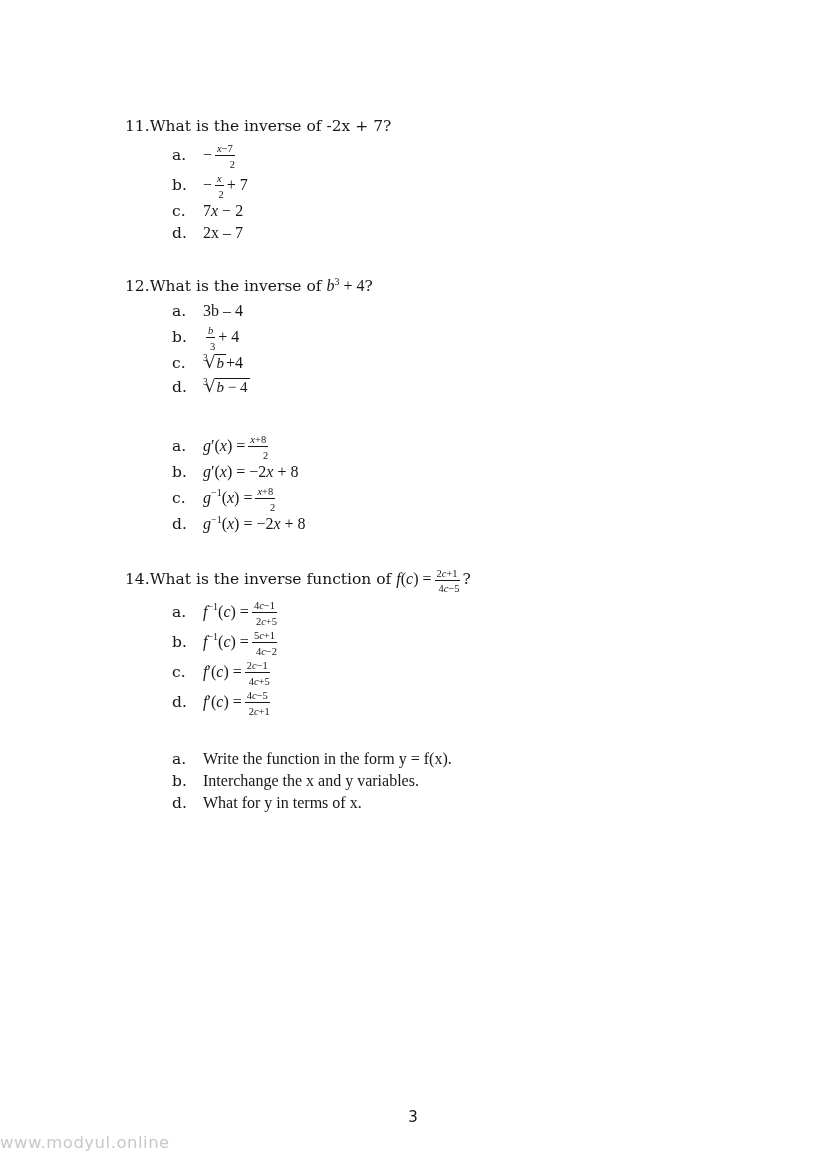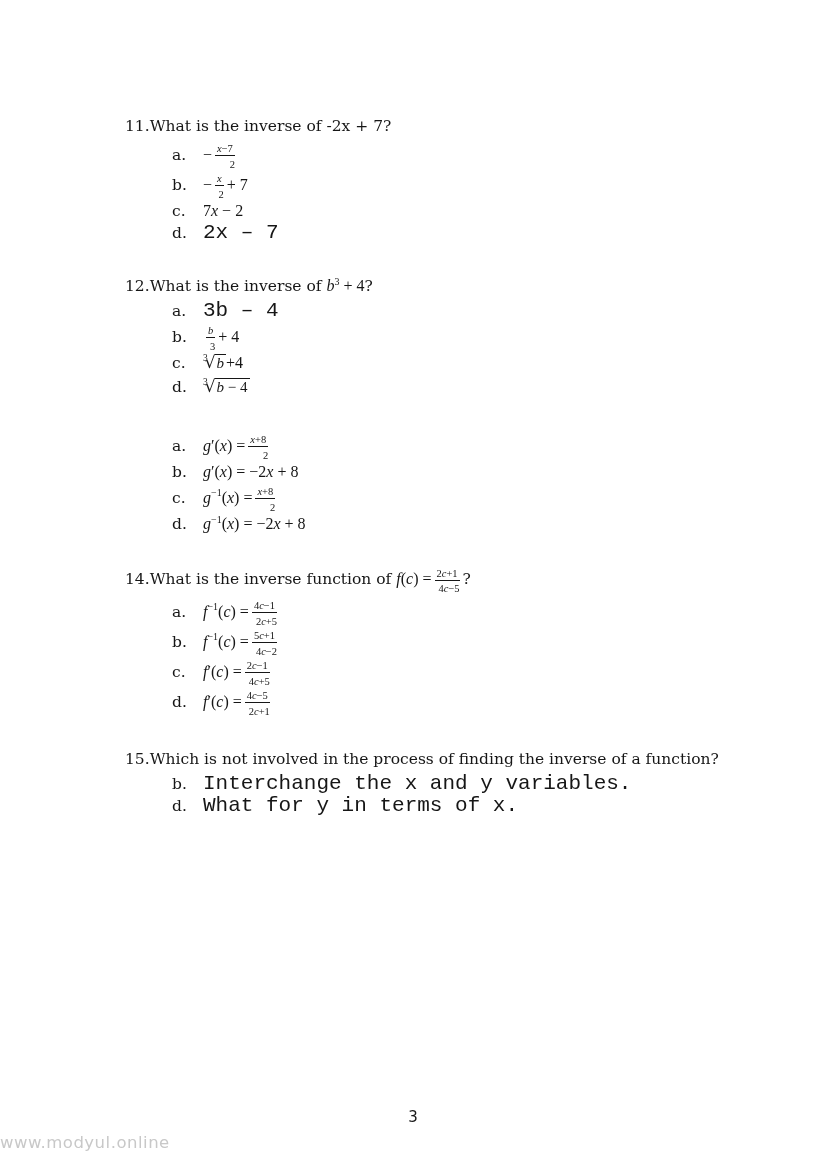--- a/index.html
+++ b/index.html
@@ -10,21 +10,21 @@
     color:#161616;
     overflow:hidden;
     font-family:"DejaVu Serif",serif;
     margin-top:16px;
   }
   .content{position:absolute;left:125px;top:99px;width:650px;}
   .question{margin-bottom:31px;}
   .q-title{font-size:15.5px;line-height:22px;}
   .q-num{font-family:"DejaVu Serif",serif;}
   .t-book{font-family:"DejaVu Serif",serif;}
-  .t-times{font-family:Liberation Mono, monospace;font-size:21px;}
+  .t-times{font-family:Liberation Serif, serif;font-size:16px;}
   .options{margin-left:47px;margin-top:3px;}
   .opt-row{line-height:21px;}
   .opt-letter{display:inline-block;width:31px;font-size:15.5px;font-family:"DejaVu Serif",serif;}
   .opt-content{white-space:pre;}
   .math-run{font-family:"Liberation Serif",serif;font-size:16px;white-space:pre;}
   .math-run .mi{font-style:italic;}
   .m-sup{line-height:0;}
   .m-sup .math-run{font-size:10px;}
   .frac{
     display:inline-block;vertical-align:middle;text-align:right;
@@ -82,22 +82,22 @@
       <div class="question">
         <div class="q-title"><span class="q-num">14.</span><span class="t-book">What is the inverse function of </span><span class="math-run"><span class="mi">f</span><span class="mr">(</span><span class="mi">c</span><span class="mr">) =</span></span><span class="frac"><span class="num"><span class="math-run"><span class="mr">2</span><span class="mi">c</span><span class="mr">+1</span></span></span><span class="den"><span class="math-run"><span class="mr">4</span><span class="mi">c</span><span class="mr">−5</span></span></span></span><span class="t-book">?</span></div>
         <div class="options">
           <div class="opt-row"><span class="opt-letter">a.</span><span class="opt-content"><span class="math-run"><span class="mi">f</span></span><sup class="m-sup"><span class="math-run"><span class="mr">−1</span></span></sup><span class="math-run"><span class="mr">(</span><span class="mi">c</span><span class="mr">) =</span></span><span class="frac"><span class="num"><span class="math-run"><span class="mr">4</span><span class="mi">c</span><span class="mr">−1</span></span></span><span class="den"><span class="math-run"><span class="mr">2</span><span class="mi">c</span><span class="mr">+5</span></span></span></span></span></div>
           <div class="opt-row"><span class="opt-letter">b.</span><span class="opt-content"><span class="math-run"><span class="mi">f</span></span><sup class="m-sup"><span class="math-run"><span class="mr">−1</span></span></sup><span class="math-run"><span class="mr">(</span><span class="mi">c</span><span class="mr">) =</span></span><span class="frac"><span class="num"><span class="math-run"><span class="mr">5</span><span class="mi">c</span><span class="mr">+1</span></span></span><span class="den"><span class="math-run"><span class="mr">4</span><span class="mi">c</span><span class="mr">−2</span></span></span></span></span></div>
           <div class="opt-row"><span class="opt-letter">c.</span><span class="opt-content"><span class="math-run"><span class="mi">f</span><span class="mr">′(</span><span class="mi">c</span><span class="mr">) =</span></span><span class="frac"><span class="num"><span class="math-run"><span class="mr">2</span><span class="mi">c</span><span class="mr">−1</span></span></span><span class="den"><span class="math-run"><span class="mr">4</span><span class="mi">c</span><span class="mr">+5</span></span></span></span></span></div>
           <div class="opt-row"><span class="opt-letter">d.</span><span class="opt-content"><span class="math-run"><span class="mi">f</span><span class="mr">′(</span><span class="mi">c</span><span class="mr">) =</span></span><span class="frac"><span class="num"><span class="math-run"><span class="mr">4</span><span class="mi">c</span><span class="mr">−5</span></span></span><span class="den"><span class="math-run"><span class="mr">2</span><span class="mi">c</span><span class="mr">+1</span></span></span></span></span></div>
         </div>
       </div>
       <div class="question">
-        <div class="q-title"><span class="q-num">15.</span><span class="t-book">Which is not involved in the process of finding the inverse of a function?</span></div>
         <div class="options">
+          <div class="opt-row"><span class="opt-letter">a.</span><span class="opt-content"><span class="t-times">Write the function in the form y = f(x).</span></span></div>
           <div class="opt-row"><span class="opt-letter">b.</span><span class="opt-content"><span class="t-times">Interchange the x and y variables.</span></span></div>
           <div class="opt-row"><span class="opt-letter">d.</span><span class="opt-content"><span class="t-times">What for y in terms of x.</span></span></div>
         </div>
       </div>
     </div>
   <div class="page-number">3</div>
   <div class="watermark">www.modyul.online</div>
 </div>
 
 </body></html>

